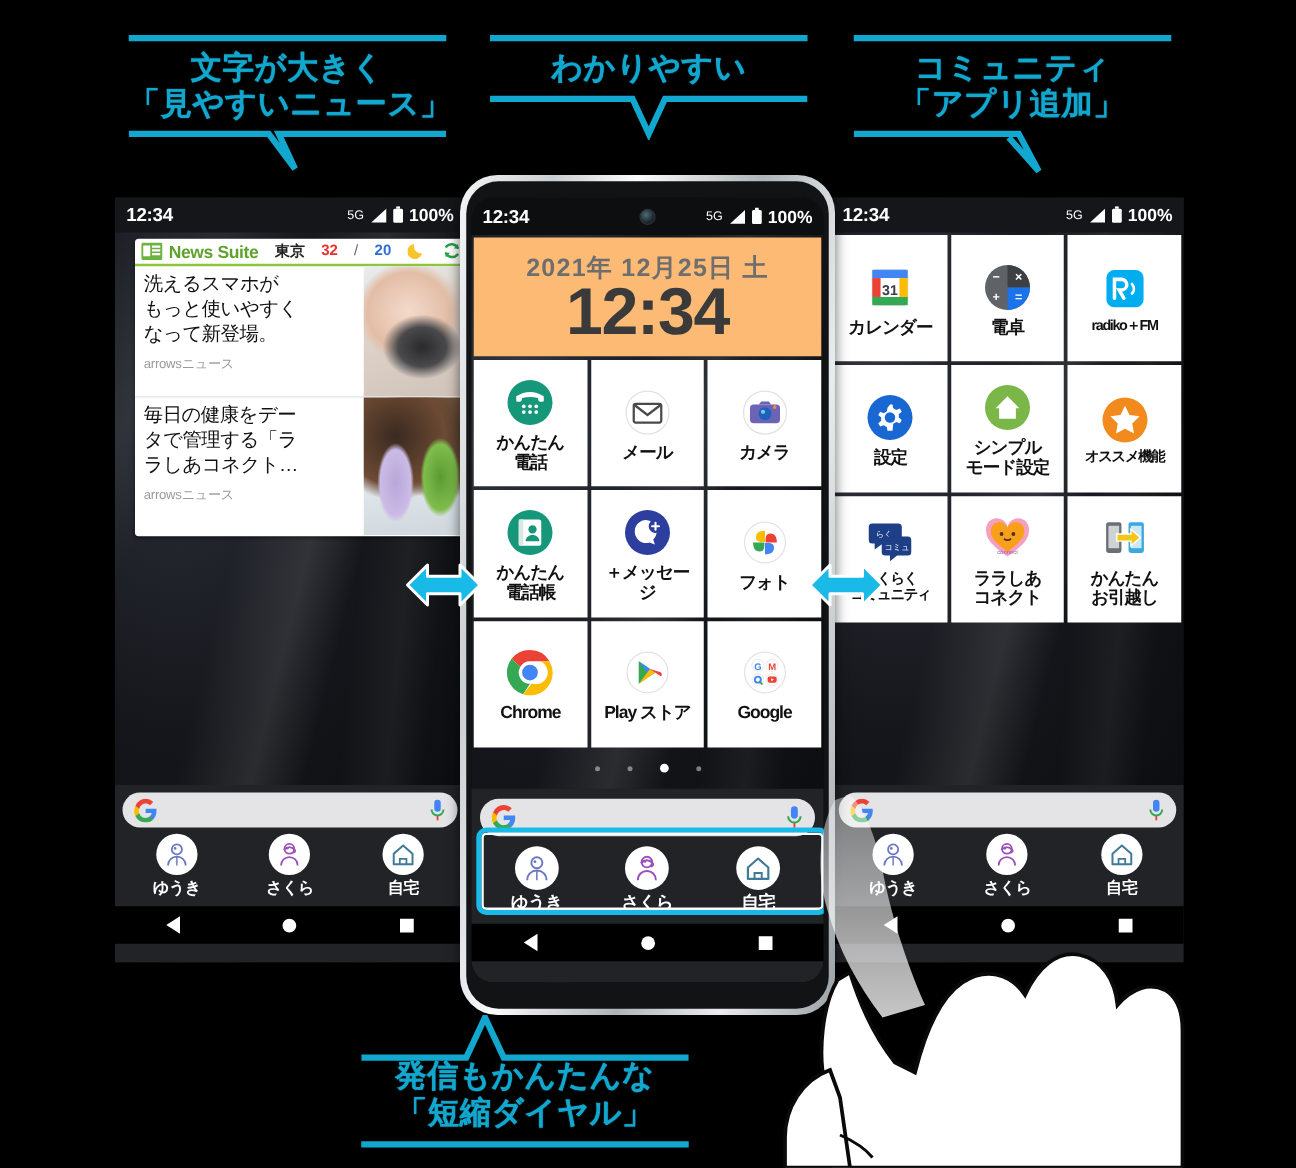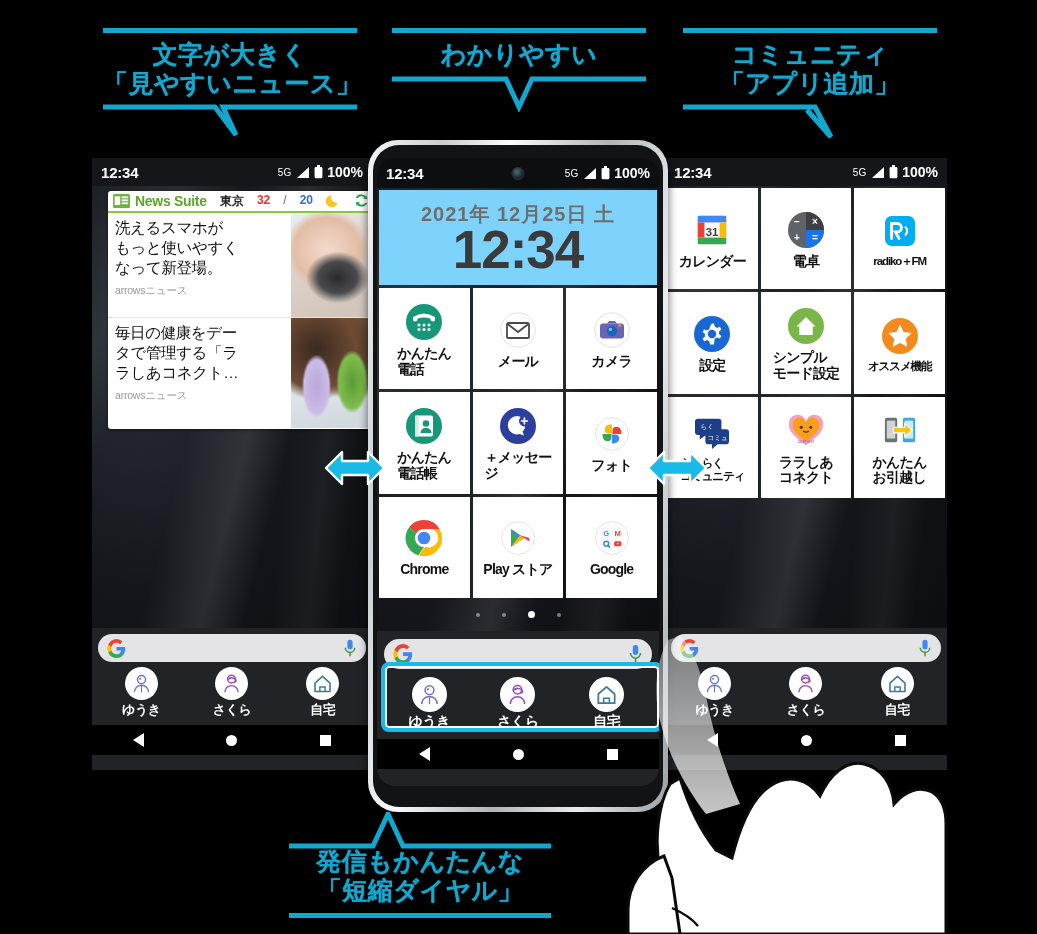--- a/index.html
+++ b/index.html
@@ -99,27 +99,27 @@
   .speeddial{display:flex;justify-content:space-around;align-items:flex-start;padding:5px 4px 6px;}
   .sd{width:33%;text-align:center;}
   .sd .av{width:33px;height:33px;border-radius:50%;background:#fff;margin:0 auto;display:flex;align-items:center;justify-content:center;}
   .sd .nm{color:#fff;font-size:13px;font-weight:bold;margin-top:1px;letter-spacing:-.5px;}
   .navbar{height:30px;background:#000;display:flex;align-items:center;justify-content:space-around;}
   .navbar .tri{width:0;height:0;border-top:7px solid transparent;border-bottom:7px solid transparent;border-right:11px solid #fff;}
   .navbar .cir{width:11px;height:11px;border-radius:50%;background:#fff;}
   .navbar .sq{width:11px;height:11px;background:#fff;}
 
   
-  .clockcard{position:absolute;background:#7dd3fc;display:flex;flex-direction:column;align-items:center;justify-content:center;}
+  .clockcard{position:absolute;background:#fdba74;display:flex;flex-direction:column;align-items:center;justify-content:center;}
   .clockcard .dt{font-size:20px;color:#6e6e6e;font-weight:bold;letter-spacing:1px;}
   .clockcard .tm{font-size:53px;line-height:.92;color:#3a3a3a;font-weight:bold;letter-spacing:-1px;margin-top:-2px;}
   .grid{position:absolute;display:grid;grid-template-columns:repeat(3,1fr);gap:3px;}
   .cell{background:#fff;display:flex;flex-direction:column;align-items:center;justify-content:center;}
   .cell .ic{width:44px;height:44px;display:flex;align-items:center;justify-content:center;}
-  .cell .cl{font-size:14px;line-height:1.12;color:#111;text-align:left;font-weight:bold;margin-top:2px;letter-spacing:-.8px;}
+  .cell .cl{font-size:14px;line-height:1.12;color:#111;text-align:center;font-weight:bold;margin-top:2px;letter-spacing:-.8px;}
   .cell .cl.sm{font-size:11.5px;letter-spacing:-1.1px;}
 
   .hl{position:absolute;border:4px solid #19B9E8;border-radius:8px;box-shadow:0 0 0 2px #fff inset;pointer-events:none;}
 
   .arrow{position:absolute;}
   .hand{position:absolute;pointer-events:none;}
 </style>
 </head>
 <body>
 

